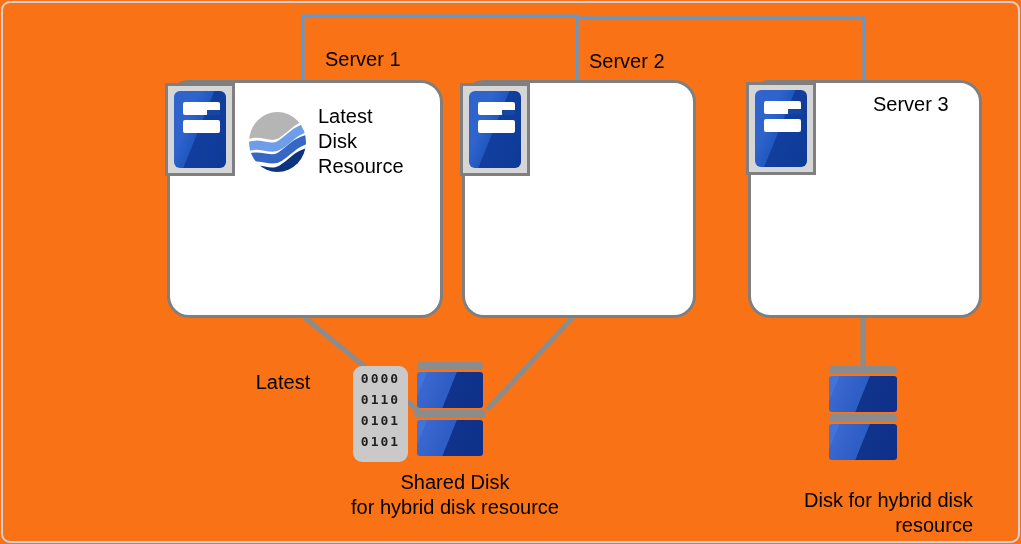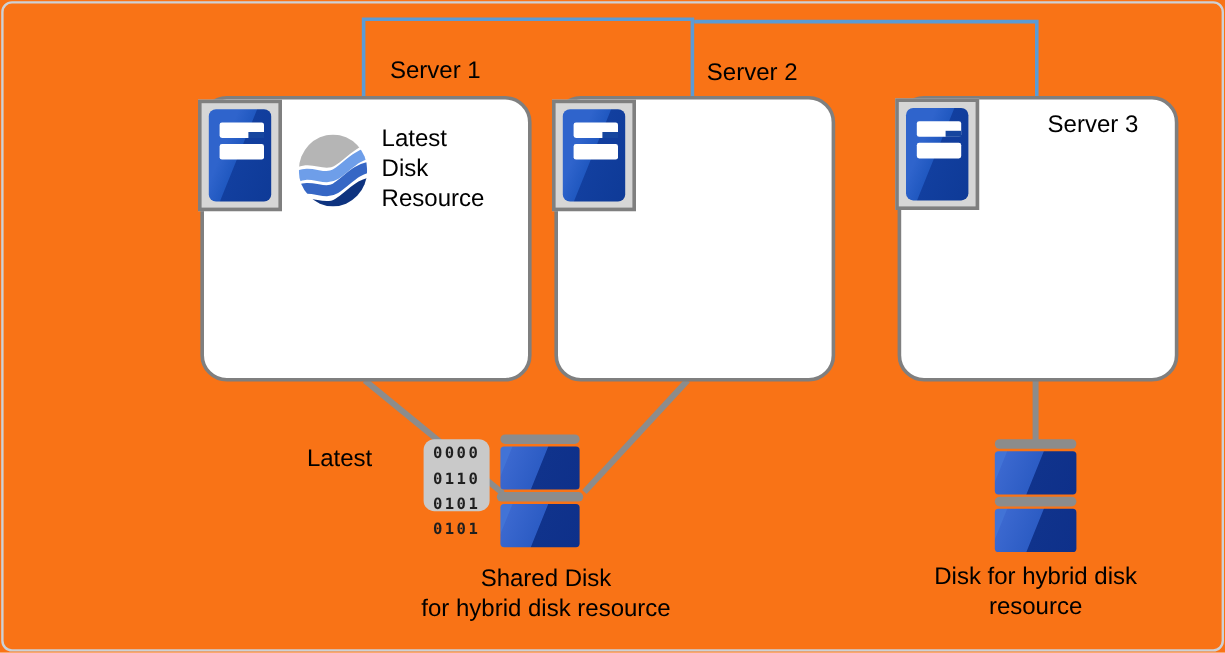--- a/index.html
+++ b/index.html
@@ -36,25 +36,25 @@
   .slot2{top:29px;}
   .slot .notch{position:absolute;right:0;bottom:0;width:13px;height:5px;background:#16469f;}
 
   
   .lbl{position:absolute;font-size:20px;line-height:25px;white-space:nowrap;}
   .server-label{font-size:20px;}
   .hybrid-label{left:318px;top:104px;}
   .hybrid-label span,.stack span{display:block;}
   .latest-label{left:233px;top:369px;width:100px;text-align:center;line-height:26px;}
   .shared-label{left:330px;top:470px;width:250px;text-align:center;}
-  .rightdisk-label{left:753px;top:469px;width:220px;text-align:center;}
+  .rightdisk-label{left:753px;top:488px;width:220px;text-align:right;}
 
   
   .binary{
-    position:absolute;left:353px;top:366px;width:55px;height:60px;
+    position:absolute;left:353px;top:366px;width:55px;height:96px;
     background:#c9c9c9;border-radius:9px;
     font-family:"DejaVu Sans Mono",monospace;font-weight:bold;font-size:13px;
     line-height:15px;color:#1f1f1f;text-align:center;letter-spacing:2px;
     padding-top:0;box-sizing:border-box;
   }
   .binary .row{display:block;margin-top:6px;}
   .binary .row:first-child{margin-top:5px;}
 
   
   .disk{position:absolute;}

